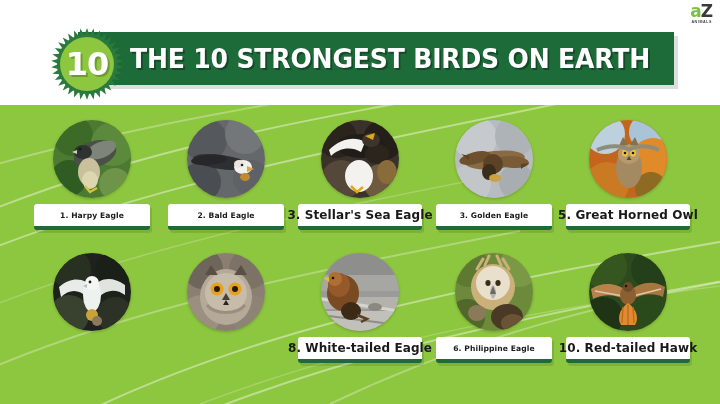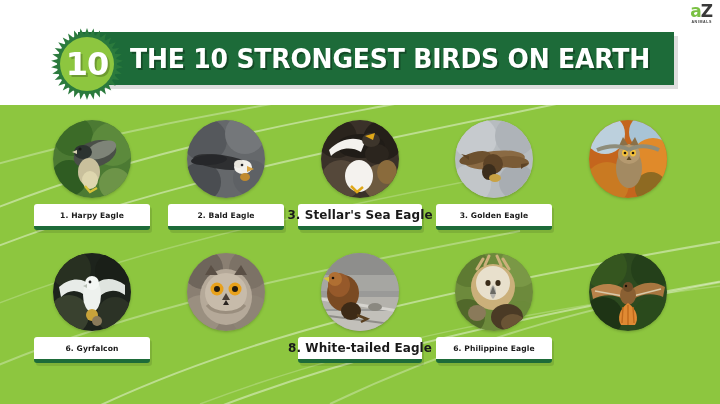--- a/index.html
+++ b/index.html
@@ -369,20 +369,23 @@
             <path d="M50 26 l-4 -9 l-5 8 z" fill="#8a7048"></path>
             <ellipse cx="36" cy="33" rx="3" ry="3.4" fill="#f5c23a"></ellipse>
             <ellipse cx="44" cy="33" rx="3" ry="3.4" fill="#f5c23a"></ellipse>
             <circle cx="36" cy="33" r="1.3" fill="#1c1409"></circle>
             <circle cx="44" cy="33" r="1.3" fill="#1c1409"></circle>
             <path d="M40 36 l-2.5 4 l5 0 z" fill="#5e4a24"></path>
             <path d="M8 30 C22 24, 34 26, 40 30" stroke="#8e8d7a" stroke-width="4" fill="none"></path>
             <path d="M70 30 C58 24, 46 26, 40 30" stroke="#8e8d7a" stroke-width="4" fill="none"></path>
           </svg>
         </div>
+        <div class="label-card">
+          <span class="label-text">5. Great Horned Owl</span>
+        </div>
       </div>
 
     </div>
 
     <div class="row" id="row-2">
 
       <div class="item">
         <div class="photo">
           <svg width="78" height="78" viewBox="0 0 78 78">
             <rect width="78" height="78" fill="#1d231c"></rect>
@@ -392,23 +395,20 @@
             <circle cx="62" cy="62" r="18" fill="#2c3326"></circle>
             <path d="M6 34 C20 22, 32 26, 40 34 L34 44 C26 36, 16 36, 8 44 Z" fill="#e8ece8"></path>
             <path d="M72 32 C58 22, 46 26, 40 34 L46 44 C54 36, 64 36, 72 42 Z" fill="#dfe4df"></path>
             <ellipse cx="39" cy="42" rx="9" ry="17" fill="#eef2ee"></ellipse>
             <ellipse cx="39" cy="30" rx="7" ry="7" fill="#f4f7f4"></ellipse>
             <circle cx="37" cy="29" r="1.4" fill="#1a1a1a"></circle>
             <path d="M34 31 l-4 2 l4 2 z" fill="#b9c0b6"></path>
             <ellipse cx="39" cy="62" rx="6" ry="6" fill="#c8a33a"></ellipse>
             <ellipse cx="44" cy="68" rx="5" ry="5" fill="#8a7a5a"></ellipse>
           </svg>
-        </div>
-        <div class="label-card">
-          <span class="label-text">6. Gyrfalcon</span>
         </div>
       </div>
 
       <div class="item wide">
         <div class="photo">
           <svg width="78" height="78" viewBox="0 0 78 78">
             <rect width="78" height="78" fill="#8a7f72"></rect>
             <circle cx="16" cy="16" r="20" fill="#6e655b"></circle>
             <circle cx="62" cy="16" r="20" fill="#7c7266"></circle>
             <circle cx="14" cy="62" r="20" fill="#9a8f80"></circle>
@@ -490,17 +490,20 @@
             <path d="M76 34 C64 26, 50 30, 40 38 L44 46 C54 40, 66 40, 74 44 Z" fill="#a8763f"></path>
             <path d="M6 38 L34 43" stroke="#d9c9a8" stroke-width="1.6"></path>
             <path d="M72 36 L44 43" stroke="#d9c9a8" stroke-width="1.6"></path>
             <ellipse cx="39" cy="42" rx="8" ry="10" fill="#8a6033"></ellipse>
             <ellipse cx="39" cy="34" rx="5" ry="5" fill="#6d4c28"></ellipse>
             <path d="M39 50 C30 56, 28 66, 32 72 L46 72 C50 66, 48 56, 39 50 Z" fill="#e08a33"></path>
             <path d="M34 54 L33 70 M39 52 L39 72 M44 54 L45 70" stroke="#c06a1c" stroke-width="1.4"></path>
             <circle cx="37" cy="33" r="1.2" fill="#1a1208"></circle>
           </svg>
         </div>
+        <div class="label-card">
+          <span class="label-text">10. Red-tailed Hawk</span>
+        </div>
       </div>
 
     </div>
   </div>
 </div>
 
 </body></html>

